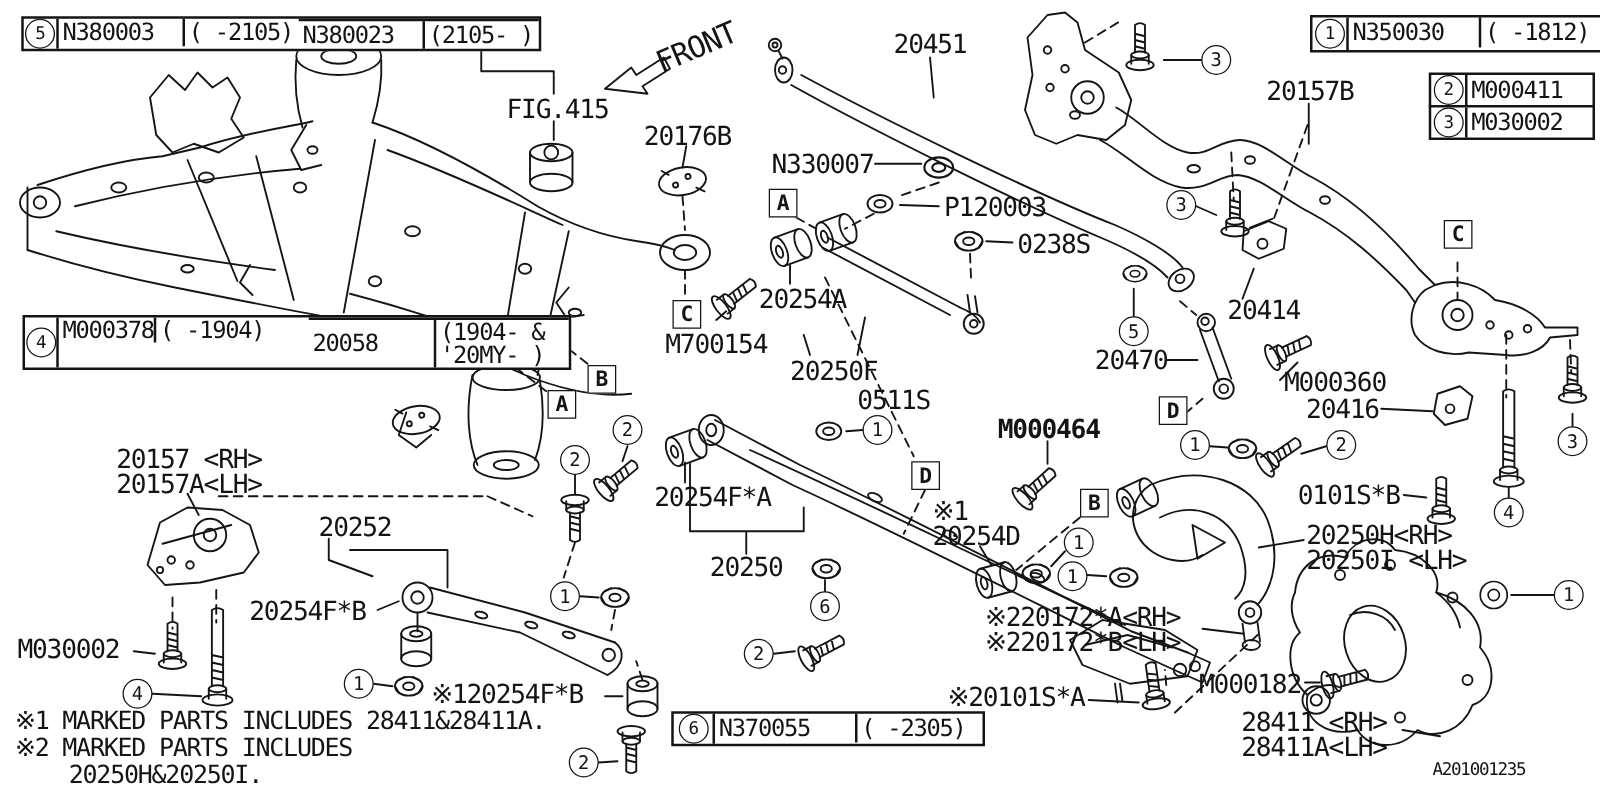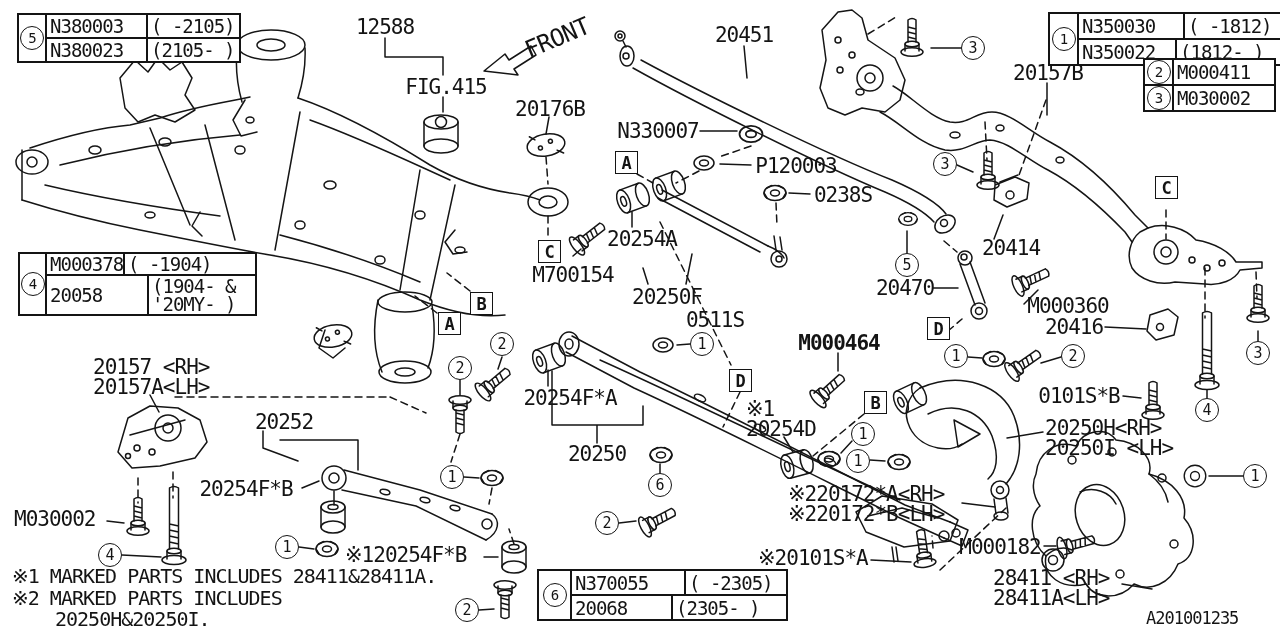--- a/index.html
+++ b/index.html
@@ -13,27 +13,27 @@
            background:#fff;display:flex;align-items:center;justify-content:center;
            font-size:15px;z-index:6;box-sizing:border-box;}
   .refbox{position:absolute;width:23px;height:23px;border:1.8px solid #141414;background:#fff;
           display:flex;align-items:center;justify-content:center;font-size:17px;font-weight:bold;
           z-index:6;box-sizing:border-box;}
   .tbl{position:absolute;display:flex;border:2px solid #141414;background:#fff;z-index:7;
        font-size:19px;letter-spacing:-1px;}
   .tbl .co{display:flex;align-items:center;justify-content:center;border-right:2px solid #141414;}
   .tbl .circ{width:22px;height:22px;border:1.6px solid #141414;border-radius:50%;display:flex;
              align-items:center;justify-content:center;font-size:14px;}
-  .tbl .rows{display:flex;flex-direction:column;}
+  .tbl .rows{display:flex;}
   .tbl .rowline{display:flex;}
   .tbl .rowline + .rowline{border-top:2px solid #141414;}
   .tbl .cell{display:flex;align-items:center;padding:0 3px;white-space:pre;box-sizing:border-box;
              font-size:19px;line-height:18px;}
   .tbl .cell + .cell{border-left:2px solid #141414;}
-  #diagram-id{position:absolute;font-size:17px;letter-spacing:-1px;z-index:5;}
+  #diagram-id{position:absolute;font-size:14px;letter-spacing:-1px;z-index:5;}
 </style>
 </head>
 <body>
 
 <div id="canvas">
 
   <svg id="art" width="1280" height="640" viewBox="0 0 1280 640">
     <defs>
       <g id="boltUp">
         <ellipse cx="0" cy="0" rx="11" ry="4.2"></ellipse>
@@ -447,19 +447,15 @@
     </div>
     <div class="tbl" style="left: 537px; top: 569px;">
       <div class="co" style="width: 31px;">
         <div class="circ">6</div>
       </div>
       <div class="rows">
         <div class="rowline" style="height: 23px;">
           <div class="cell" style="width: 112px;">N370055</div>
           <div class="cell" style="width: 102px;">( -2305)</div>
         </div>
-        <div class="rowline" style="height: 23px;">
-          <div class="cell" style="width: 99px;">20068</div>
-          <div class="cell" style="width: 102px;">(2305- )</div>
-        </div>
       </div>
     </div>
   </div>
 
 </body></html>

